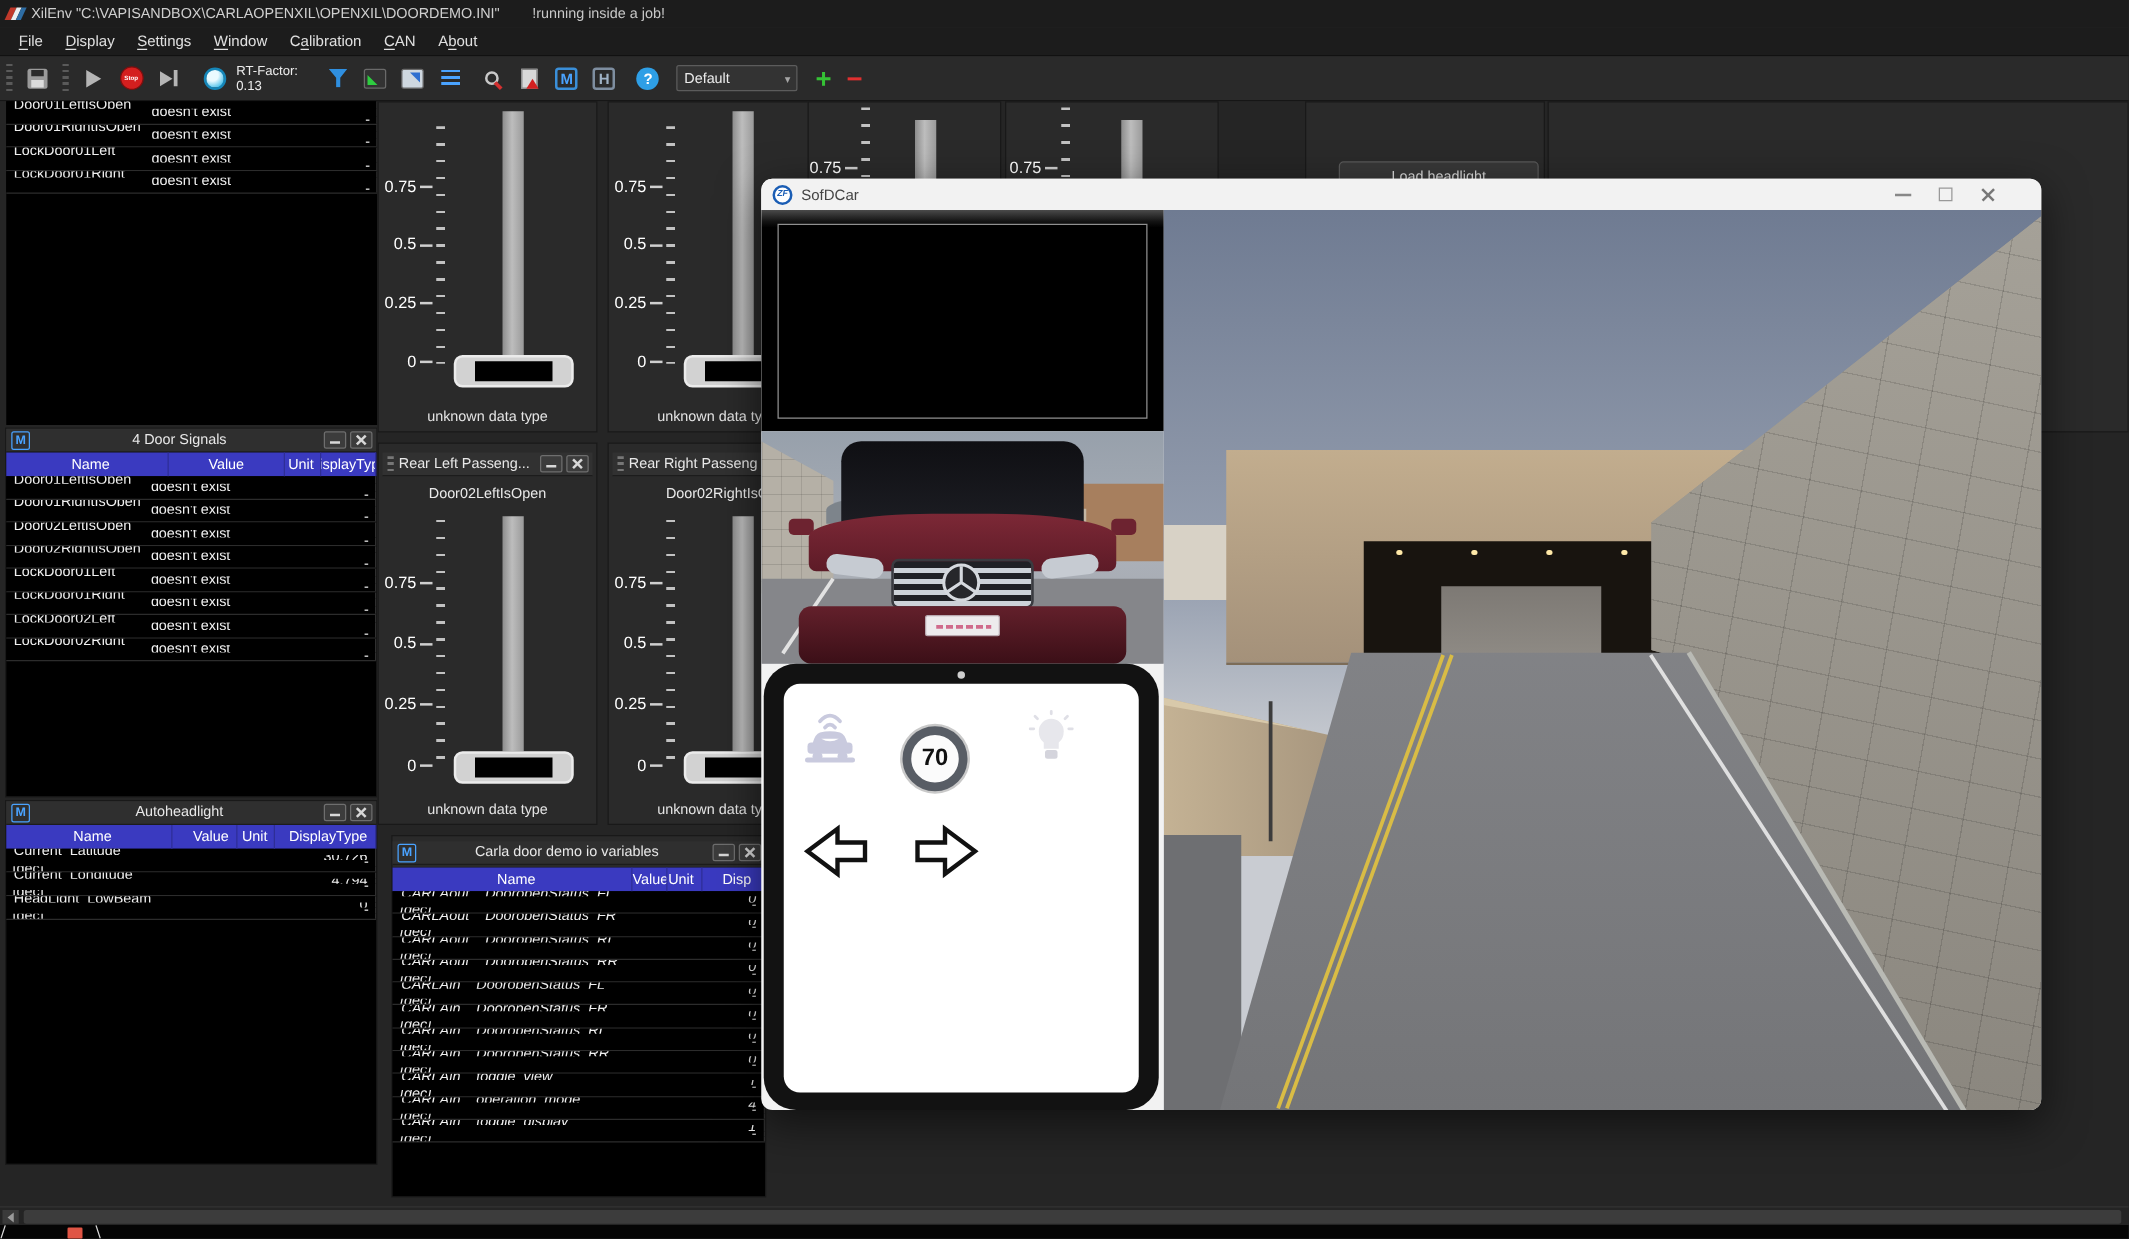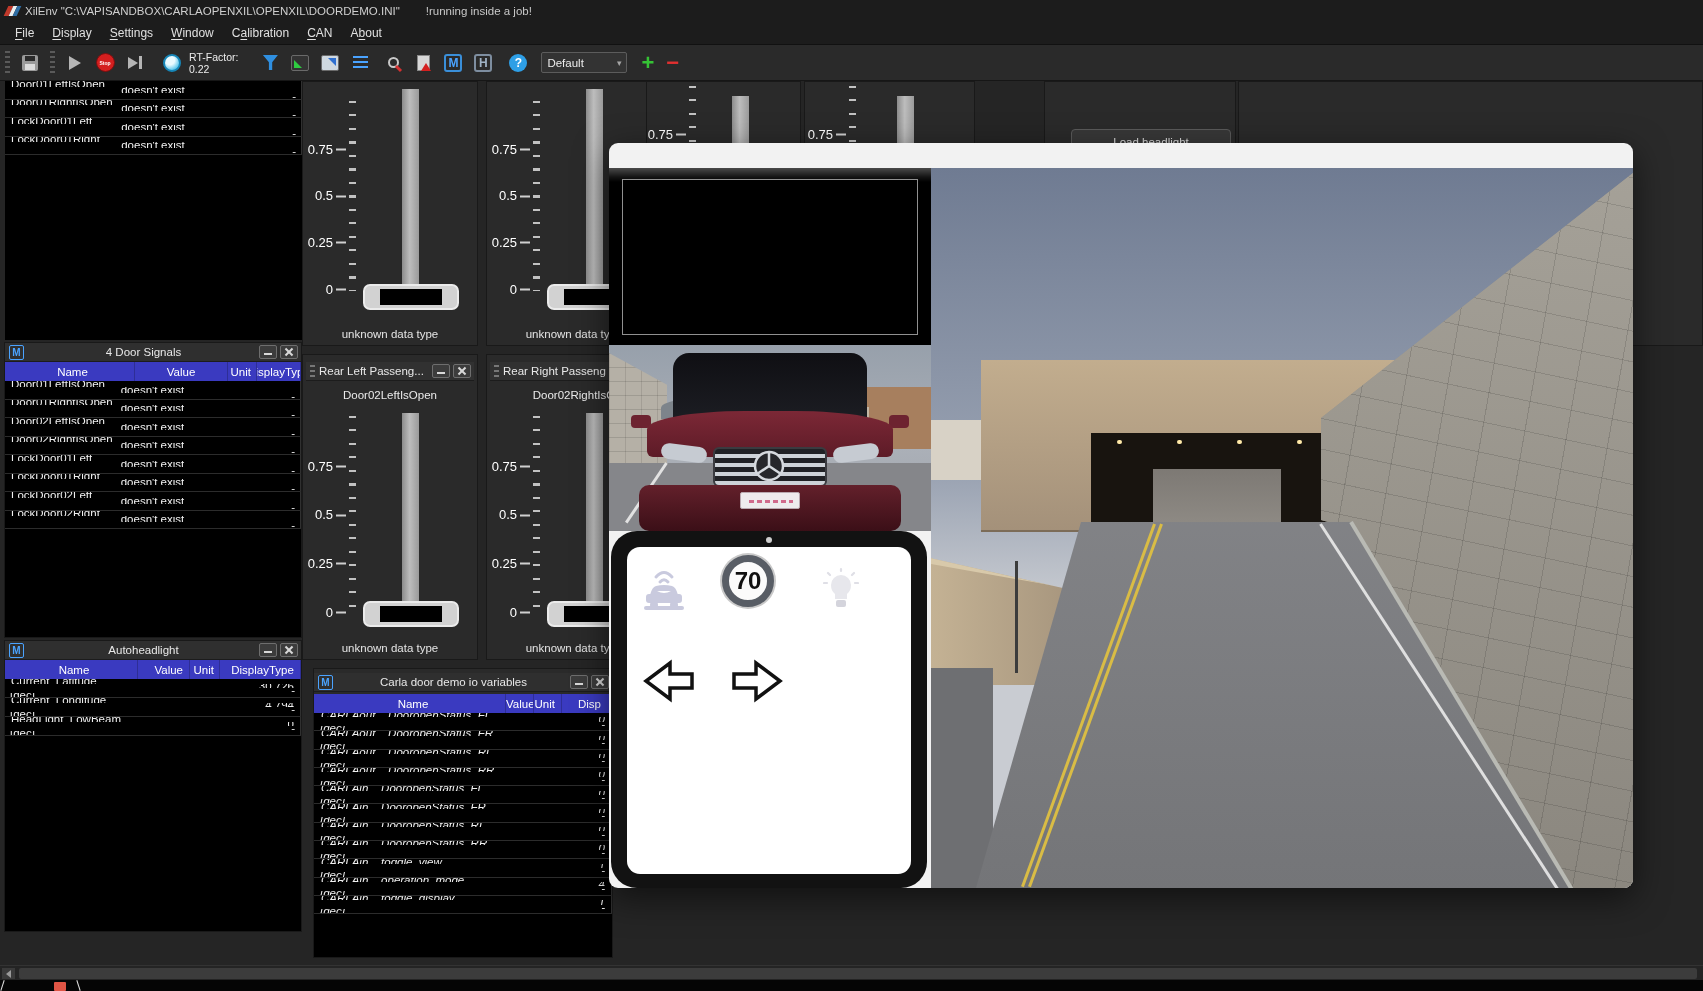--- a/index.html
+++ b/index.html
@@ -49,21 +49,21 @@
               background:repeating-linear-gradient(#4aa3ff 0 2px, transparent 2px 5px); }
   .ico-mag { width:11px; height:11px; border:2px solid #c9c9c9; border-radius:50%; position:relative; }
   .ico-mag:after{content:"";position:absolute;right:-5px;bottom:-4px;width:7px;height:3px;background:#d43030;transform:rotate(45deg);}
   .ico-doc { width:13px; height:16px; background:#d8d8d8; border:1px solid #888; position:relative; }
   .ico-doc:after{content:"";position:absolute;right:-2px;bottom:-1px;width:0;height:0;border-bottom:8px solid #d42020;border-left:5px solid transparent;border-right:5px solid transparent;}
   .ico-letter { width:18px; height:18px; border:2px solid #3a8fd9; border-radius:3px; color:#4aa3ff;
                 font-size:12px; font-weight:bold; display:flex; align-items:center; justify-content:center; }
   .ico-letter.gray { border-color:#7e8ea0; color:#9fb2c5; }
   .ico-help { width:18px; height:18px; border-radius:50%; background:#2e9fe6; color:#fff; font-weight:bold;
               font-size:12px; display:flex; align-items:center; justify-content:center; }
-  .tb-select { width:86px; height:21px; background:#333; border:1px solid #5c5c5c; border-radius:2px;
+  .tb-select { width:97px; height:21px; background:#333; border:1px solid #5c5c5c; border-radius:2px;
                color:#ececec; font-size:11.5px; display:flex; align-items:center; padding:0 5px; margin:0 8px; }
   .tb-select .caret { margin-left:auto; color:#a5a5a5; font-size:9px; }
   .tb-plus  { color:#35c235; font-size:22px; font-weight:bold; margin:0 6px; line-height:20px; }
   .tb-minus { color:#e03030; font-size:22px; font-weight:bold; margin:0 6px; line-height:20px; }
 
   
   #workspace { left:0; top:81px; width:1703px; height:884px; background:#252525; }
   .panel { position:absolute; background:#2a2a2a; border:1px solid #191919; }
   .blacktbl { position:absolute; background:#000; }
   .ptitle { position:absolute; left:0; right:0; height:19px; background:#2f2f2f; border-bottom:1px solid #1c1c1c;
@@ -178,23 +178,23 @@
   .m-plate { position:absolute; left:131px; top:147px; width:60px; height:17px; background:#edebed;
              border-radius:2px; border:1px solid #b9a9b0; }
   .m-plate:after { content:""; position:absolute; left:8px; top:7px; width:44px; height:3px;
                    background:repeating-linear-gradient(90deg,#d06a8c 0 5px, transparent 5px 8px); }
 
   #sd-tablet { position:absolute; left:2px; top:363px; width:316px; height:357px;
                background:#121212; border-radius:26px; }
   .tab-screen { position:absolute; left:16px; top:16px; width:284px; height:327px; background:#fff; border-radius:13px; }
   .cam-dot { position:absolute; left:155px; top:6px; width:6px; height:6px; border-radius:50%; background:#cfcfcf; }
   .tico { position:absolute; }
-  .sign70 { left:95px; top:8px; width:52px; height:52px; border-radius:50%; background:#fbfbfb;
+  .sign70 { left:95px; top:34px; width:52px; height:52px; border-radius:50%; background:#fbfbfb;
             border:7px solid #585d65; box-shadow:0 0 0 2px #c9c9c9; display:flex; align-items:center;
-            justify-content:center; font-size:24px; font-weight:bold; color:#111; }
+            justify-content:center; font-size:19px; font-weight:bold; color:#111; }
 
   
   #sd-scene { position:absolute; left:322px; top:0; width:702px; height:720px; overflow:hidden;
               background:linear-gradient(#6f7b92,#98a1b1 42%,#c2c6cd 58%,#c9ccd2 64%); }
   .sc-bldg1 { position:absolute; left:0; top:252px; width:60px; height:60px; background:#d8d2c6; }
   .sc-bldg2 { position:absolute; left:58px; top:246px; width:142px; height:76px; background:#b29f85; }
   .sc-overpass { position:absolute; left:50px; top:192px; width:432px; height:172px;
                  background:linear-gradient(#c2ad8e,#a4917a); border-bottom:2px solid #7c6c58; }
   .sc-tunnel { position:absolute; left:160px; top:265px; width:250px; height:98px; background:#18140f; }
   .sc-tunnel .far { position:absolute; left:62px; top:36px; width:128px; height:62px;
@@ -276,21 +276,21 @@
       <div class="ico-step">
         <span class="t"></span>
         <span class="b"></span>
       </div>
     </div>
   <div class="tb-ico" style="margin-left:12px;">
       <div class="ico-clock"></div>
     </div>
   <div class="rt-block">
     <div>RT-Factor:</div>
-    <div>0.22</div>
+    <div>0.13</div>
   </div>
   <div class="tb-ico" style="margin-left:14px;">
       <div class="ico-funnel"></div>
     </div>
   <div class="tb-ico">
       <div class="ico-win green"></div>
     </div>
   <div class="tb-ico">
       <div class="ico-win blue"></div>
     </div>
@@ -629,20 +629,29 @@
             <span class="tcell">1</span>
             <span class="tcell">-</span>
             <span class="tcell">[dec]</span>
           </div>
         </div>
     </div>
   </div>
 </div>
 
 <div id="sofdcar" class="abs">
+  <div id="sd-title">
+    <div class="zf-logo">ZF</div>
+    <div class="t">SofDCar</div>
+    <div class="sd-btns">
+      <div class="sd-min"></div>
+      <div class="sd-max"></div>
+      <div class="sd-cls"></div>
+    </div>
+  </div>
   <div id="sd-body">
 
     <div id="sd-screen">
       <div class="inner"></div>
     </div>
 
     <div id="sd-camera">
       <div class="c-wall"></div>
       <div class="c-hill"></div>
       <div class="c-bldg"></div>

